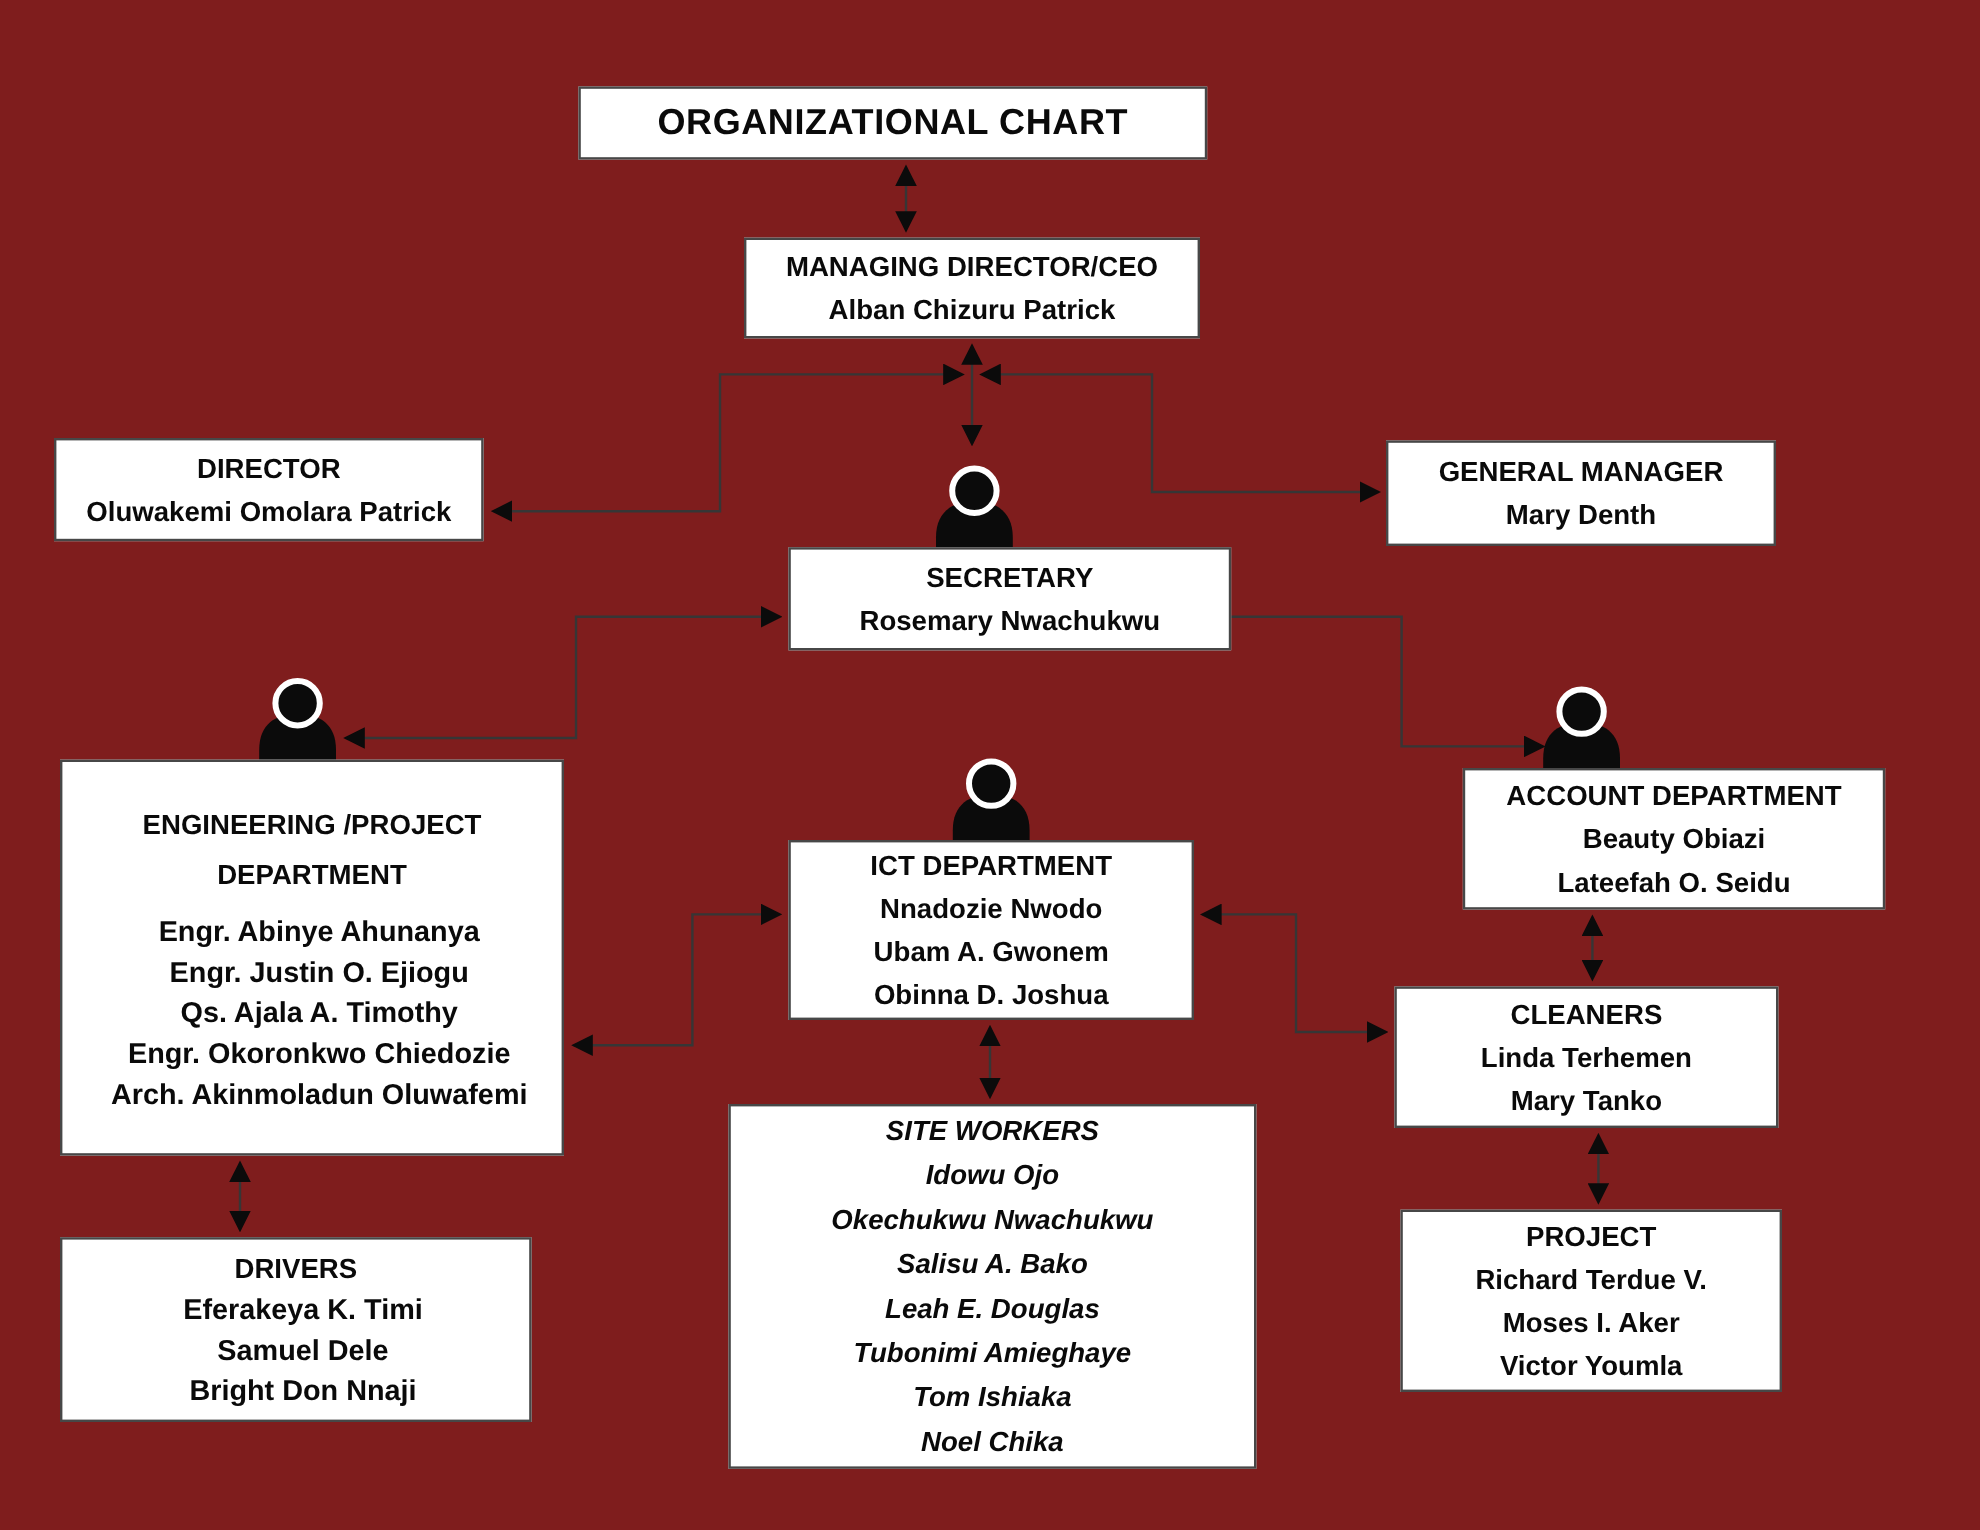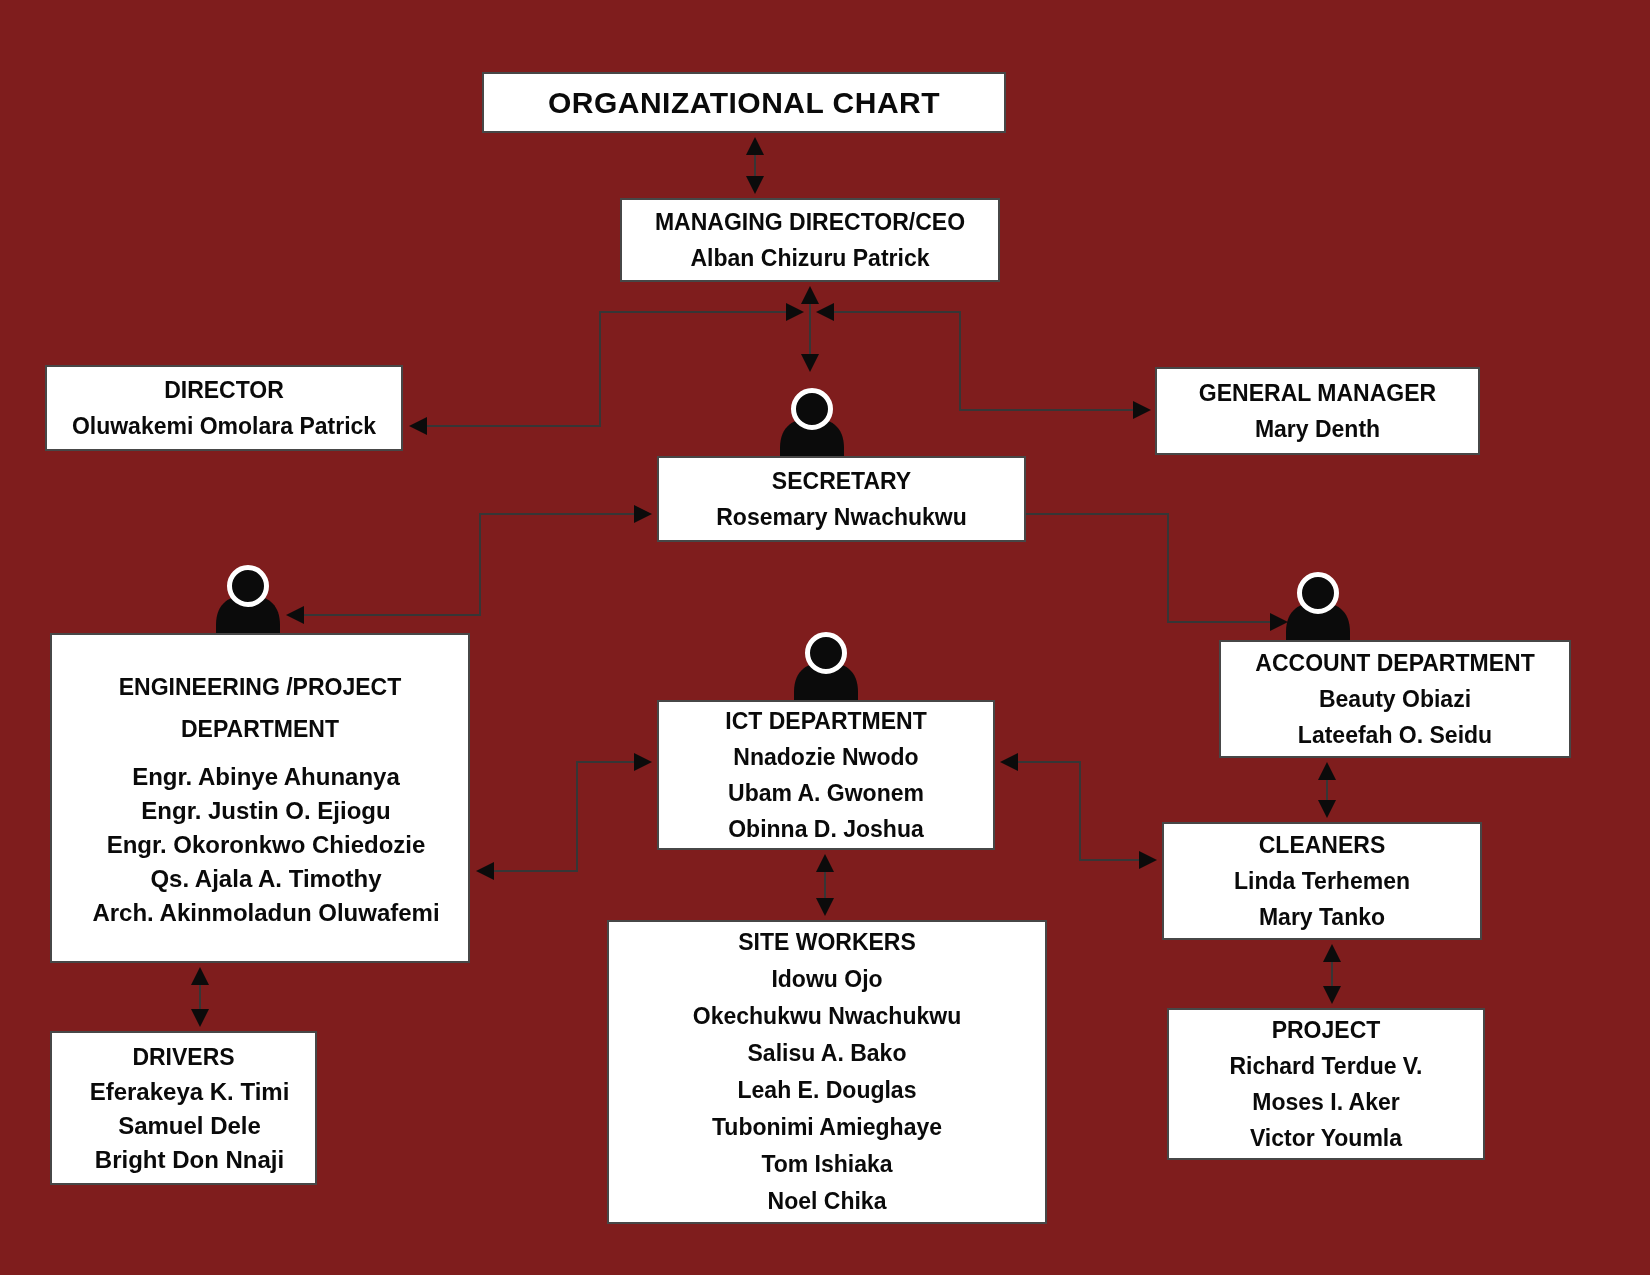--- a/index.html
+++ b/index.html
@@ -14,21 +14,21 @@
     display:flex;flex-direction:column;justify-content:center;
     text-align:center;font-weight:bold;
   }
   .node .heading{font-size:23px;line-height:36px;}
   .node .members{font-size:23px;line-height:36px;}
   .members div{white-space:nowrap;text-align:center;}
   .title-box{justify-content:center;}
   .title-box .heading{font-size:30px;line-height:40px;letter-spacing:0.5px;}
   .align-left .members{text-align:left;padding-left:12px;font-size:24px;line-height:34px;}
   .node-engineering .heading{padding:0 40px;margin-bottom:10px;line-height:42px;}
-  .node-site-workers .heading,.node-site-workers .members{line-height:37px;}
+  .node-site-workers .heading,.node-site-workers .members{line-height:37px;font-style:italic;}
 </style>
 </head>
 <body>
 
 <div id="canvas">
 
   <svg id="wires" width="1650" height="1275" viewBox="0 0 1650 1275">
     <defs>
       <marker id="arr" markerWidth="9" markerHeight="9" refX="8" refY="4.5" orient="auto-start-reverse" markerUnits="strokeWidth">
         <path d="M0,0 L9,4.5 L0,9 Z" fill="#0b0b0b"></path>
@@ -100,27 +100,27 @@
     <div class="members">
         <div>Rosemary Nwachukwu</div>
       </div>
   </div>
 
   <div class="node align-left node-engineering" style="left:50px;top:633px;width:420px;height:330px">
     <div class="heading">ENGINEERING /PROJECT DEPARTMENT</div>
     <div class="members">
         <div>Engr. Abinye Ahunanya</div>
         <div>Engr. Justin O. Ejiogu</div>
+        <div>Qs. Ajala A. Timothy</div>
         <div>Engr. Okoronkwo Chiedozie</div>
-        <div>Qs. Ajala A. Timothy</div>
         <div>Arch. Akinmoladun Oluwafemi</div>
       </div>
   </div>
 
-  <div class="node align-left" style="left:50px;top:1031px;width:267px;height:154px">
+  <div class="node align-left" style="left:50px;top:1031px;width:393px;height:154px">
     <div class="heading">DRIVERS</div>
     <div class="members">
         <div>Eferakeya K. Timi</div>
         <div>Samuel Dele</div>
         <div>Bright Don Nnaji</div>
       </div>
   </div>
 
   <div class="node" style="left:657px;top:700px;width:338px;height:150px">
     <div class="heading">ICT DEPARTMENT</div>

